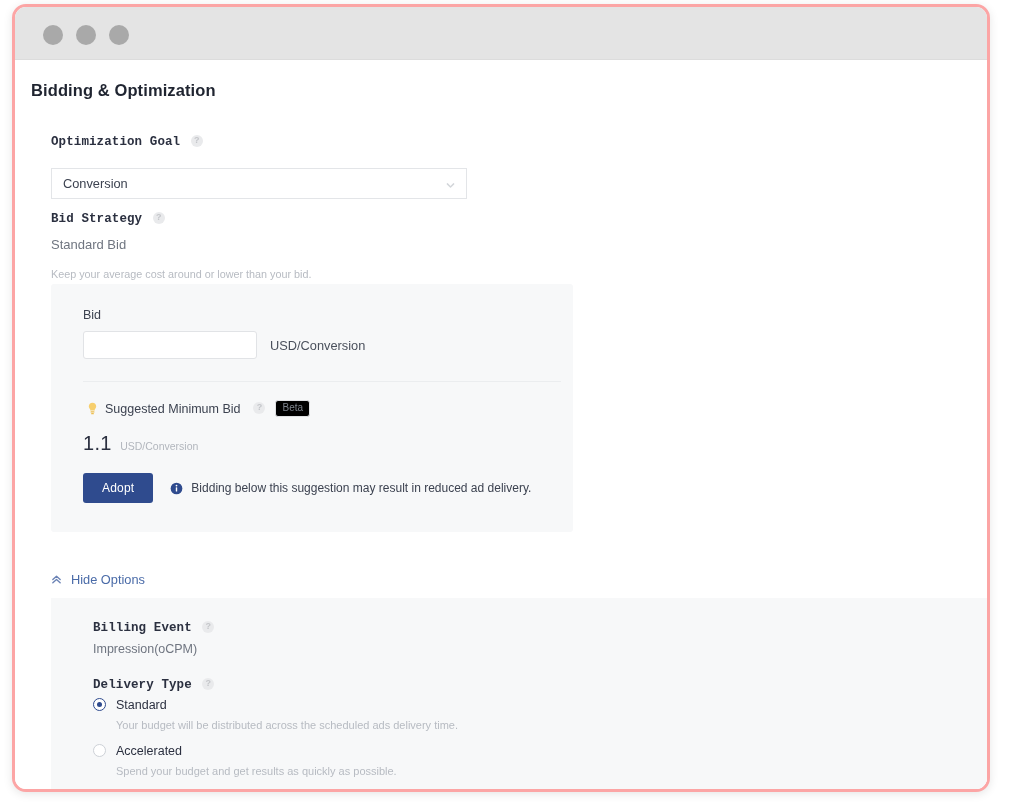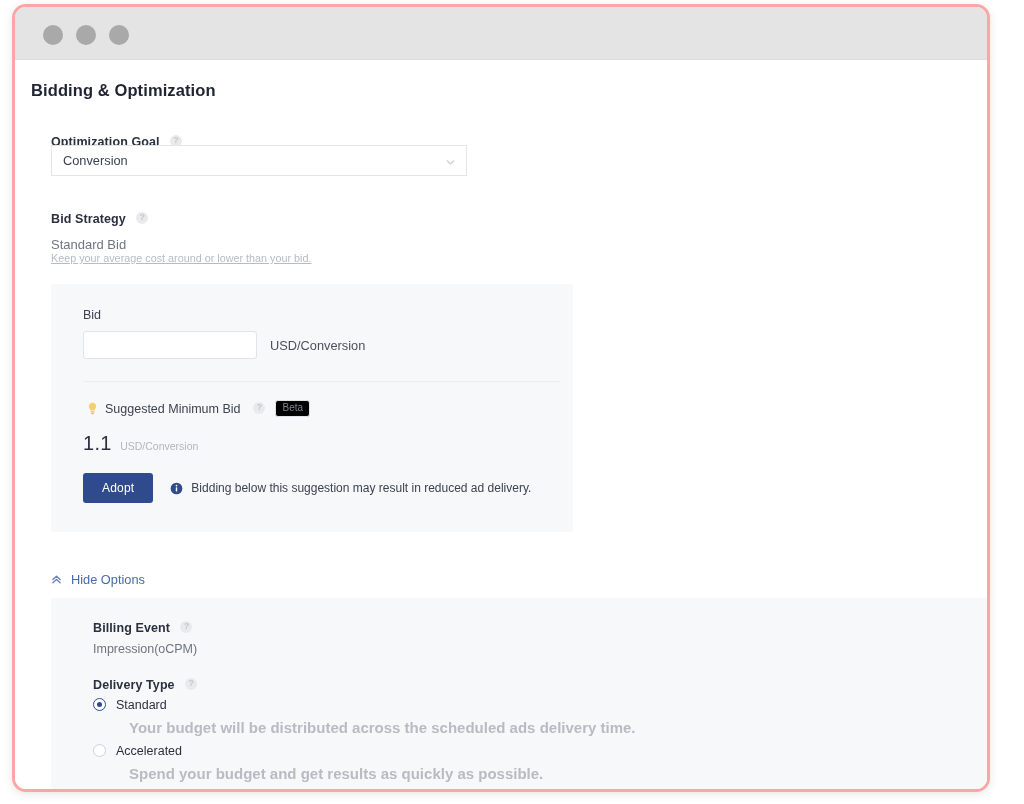--- a/index.html
+++ b/index.html
@@ -74,20 +74,21 @@
     letter-spacing: 0.1px;
   }
 
   .field-label {
     font-size: 12.5px;
     font-weight: 700;
     color: #2b3040;
     letter-spacing: 0.1px;
     display: inline-block;
     vertical-align: middle;
+    font-family: Liberation Mono, monospace;
   }
 
   .help-icon {
     display: inline-block;
     vertical-align: middle;
     width: 12px;
     height: 12px;
     margin-left: 6px;
     border-radius: 50%;
     background: #e9eaec;
@@ -104,21 +105,21 @@
     color: #c4c6ca;
     font-weight: 700;
   }
 
   
   .opt-goal-label { position: absolute; left: 36px; top: 72px; }
 
   .select {
     position: absolute;
     left: 36px;
-    top: 85px;
+    top: 108px;
     width: 416px;
     height: 31px;
     background: #ffffff;
     border: 1px solid #e3e5e8;
     border-radius: 0;
     box-sizing: border-box;
   }
   .select .value {
     position: absolute;
     left: 11px;
@@ -139,24 +140,23 @@
   .strategy-name {
     position: absolute;
     left: 36px;
     top: 177px;
     font-size: 13px;
     color: #6f7580;
   }
   .strategy-desc {
     position: absolute;
     left: 36px;
-    top: 192px;
+    top: 208px;
     font-size: 10.8px;
     color: #b7bbc2;
-    text-decoration: underline;
   }
 
   
   .bid-card {
     position: absolute;
     left: 36px;
     top: 224px;
     width: 522px;
     height: 248px;
     background: #f7f8f9;
@@ -344,24 +344,23 @@
     margin-top: -2.75px;
     border-radius: 50%;
     background: #2f4b8e;
   }
   .radio-label {
     font-size: 12.5px;
     color: #2b3040;
   }
   .radio-desc {
     position: absolute;
-    left: 78px;
-    font-size: 15px;
+    left: 65px;
+    font-size: 11px;
     color: #b7bbc2;
-    font-weight: bold;
   }
   .radio-desc.standard { top: 121px; }
   .radio-desc.accelerated { top: 167px; }
 </style>
 </head>
 <body>
 
 <div class="window">
 
   <div class="titlebar">

